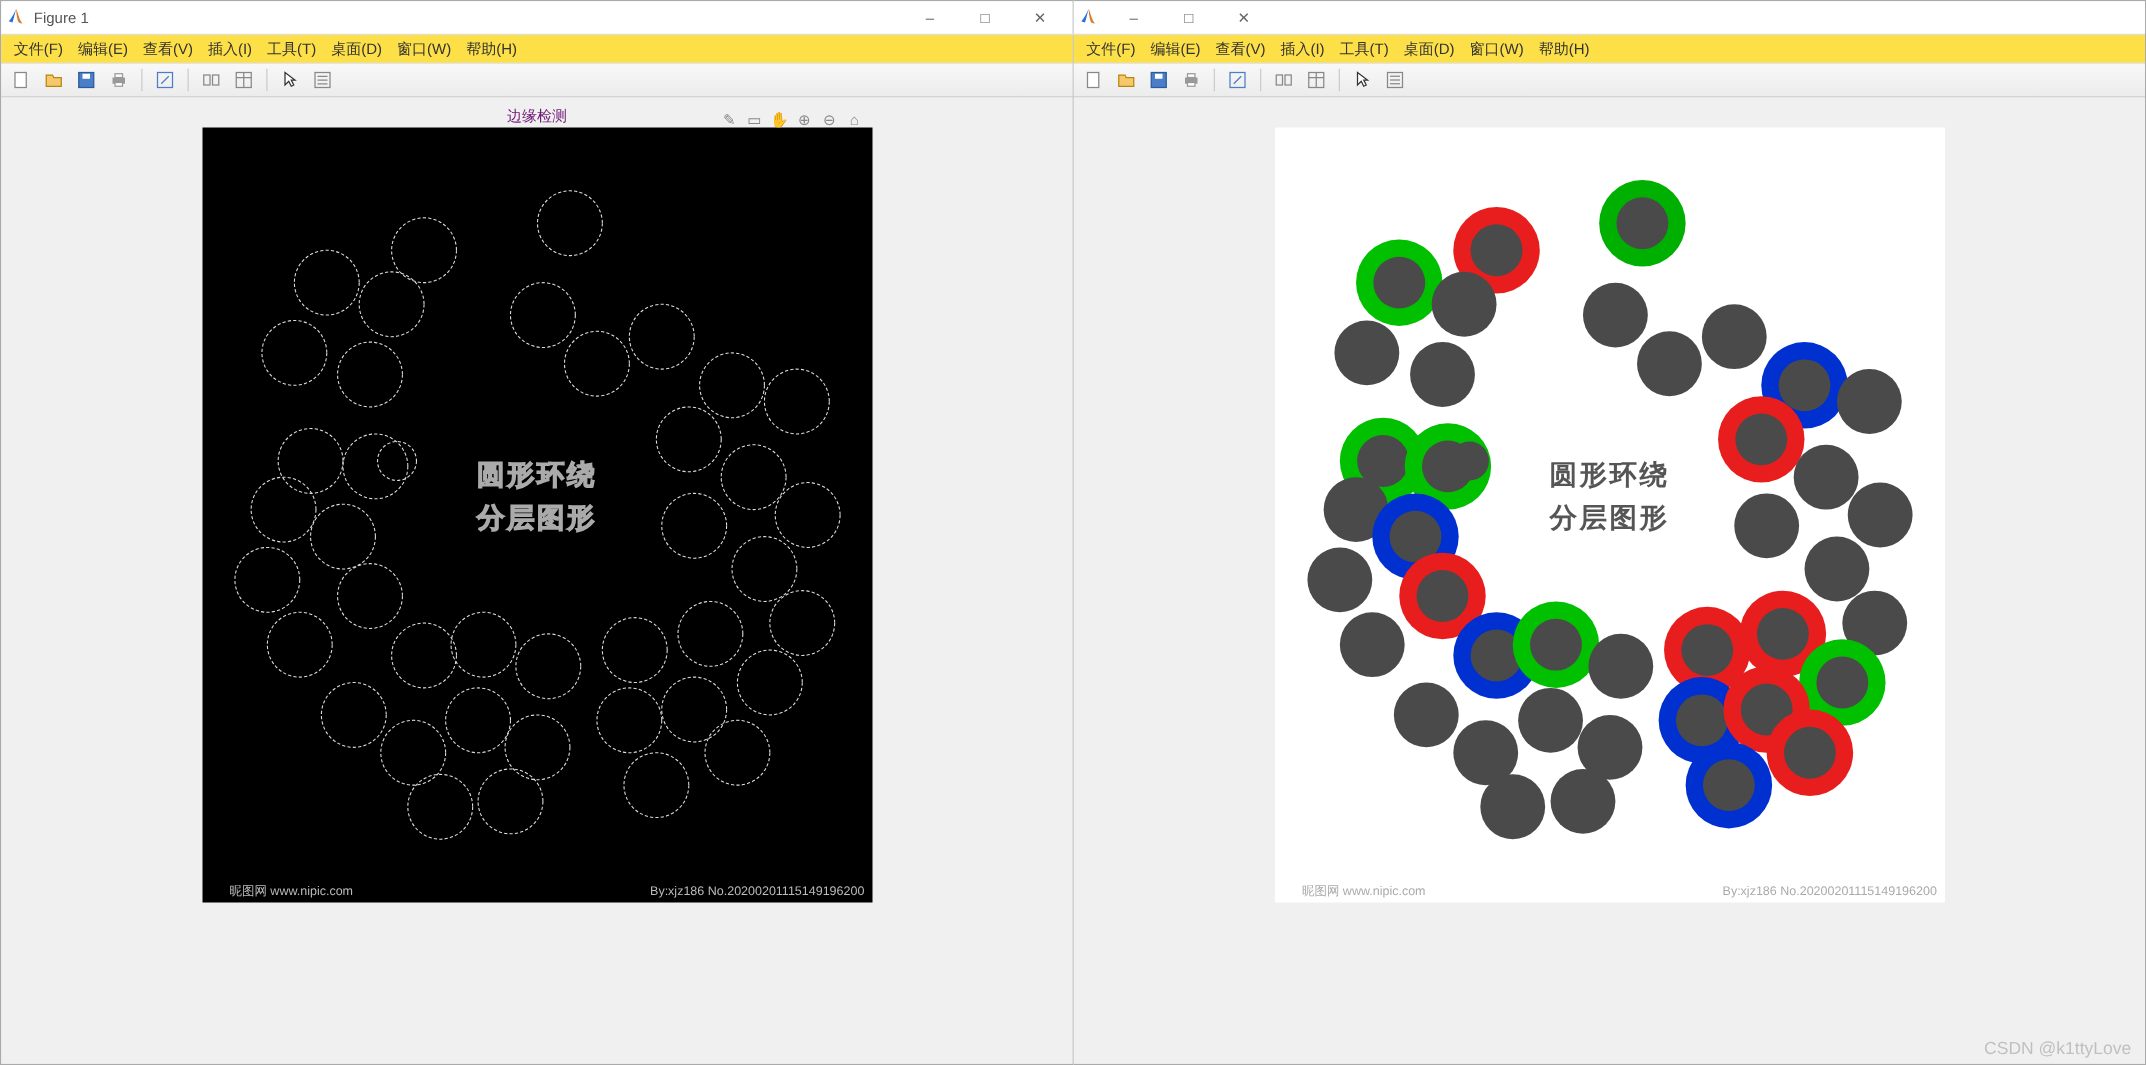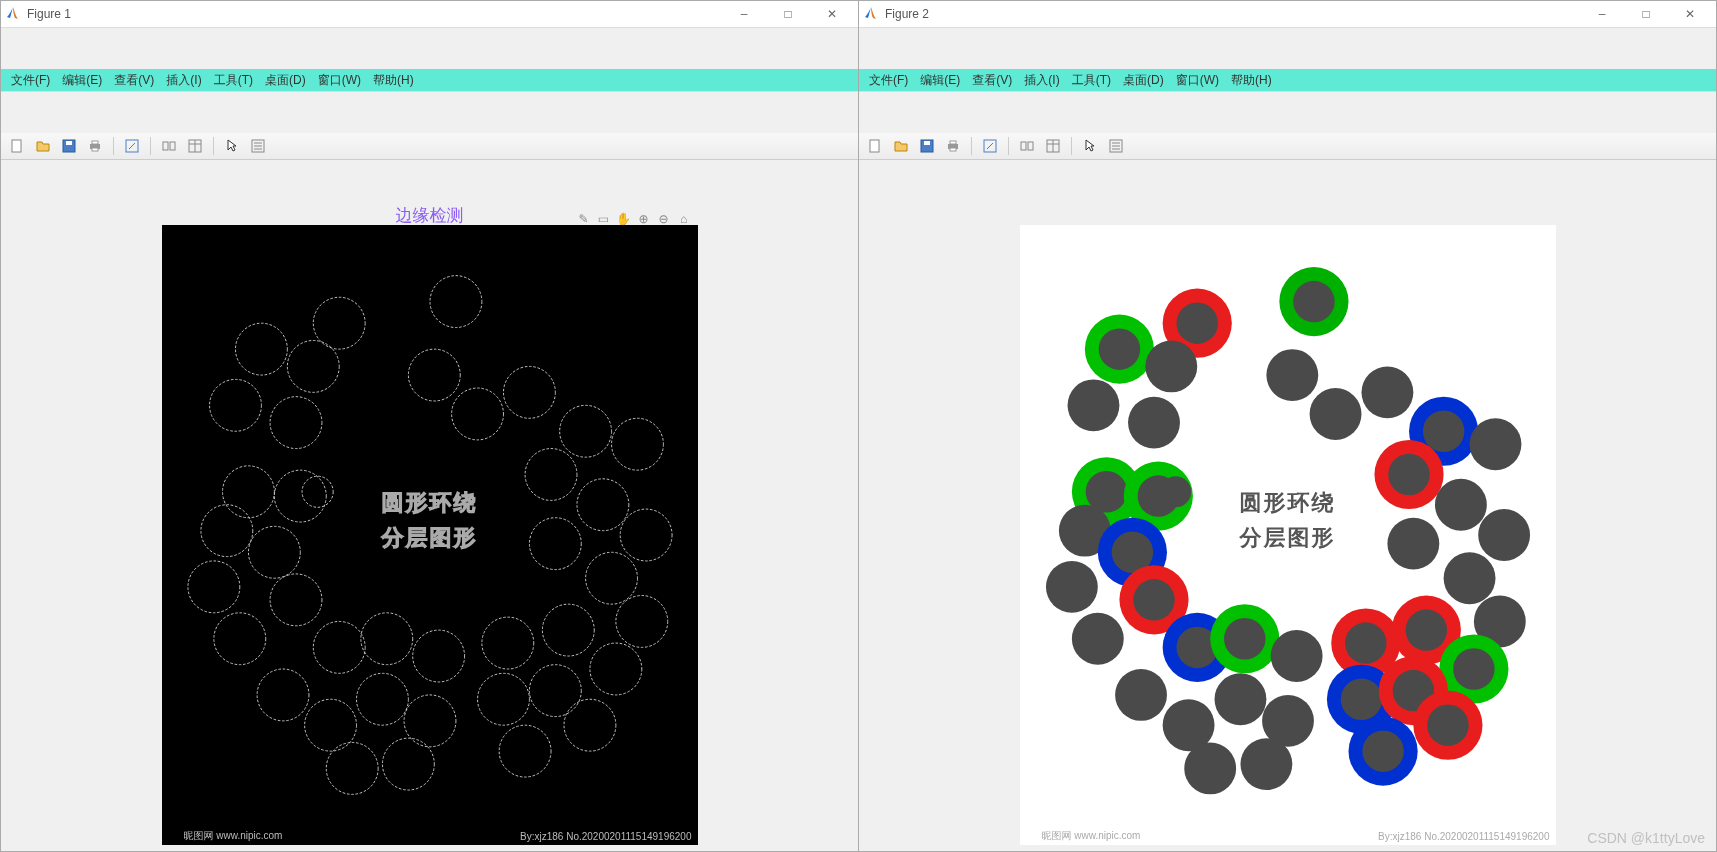--- a/index.html
+++ b/index.html
@@ -1,36 +1,36 @@
 <!DOCTYPE html>
 <html><head>
 <meta charset="utf-8">
 <style>
   html,body{margin:0;padding:0;height:100%;font-family:"Microsoft YaHei","Segoe UI",sans-serif;font-size:12px;background:#fff;color:#333;}
   .workspace{display:flex;width:1717px;height:852px;position:relative;}
-  .figure-window{flex:1;display:flex;flex-direction:column;border:1px solid #aaa;background:#f0f0f0;position:relative;gap:41px;}
+  .figure-window{flex:1;display:flex;flex-direction:column;border:1px solid #aaa;background:#f0f0f0;position:relative;}
   .figure-window + .figure-window{border-left:none;}
   
   .titlebar{height:26px;background:#fff;display:flex;align-items:center;padding:0 4px;border-bottom:1px solid #ddd;}
   .mat-icon{width:16px;height:16px;margin-right:6px;position:relative;}
   .mat-icon svg{width:16px;height:16px;}
   .title-text{flex:1;color:#555;font-size:12px;}
   .win-btns{display:flex;gap:0;}
   .win-btn{width:44px;height:26px;display:flex;align-items:center;justify-content:center;color:#666;}
   
-  .menubar{height:22px;background:#5eead4;display:flex;align-items:center;padding:0 4px;border-bottom:1px solid #ddd;}
+  .menubar{height:22px;background:#fde047;display:flex;align-items:center;padding:0 4px;border-bottom:1px solid #ddd;}
   .menu-item{padding:2px 6px;color:#333;}
   
   .toolbar{height:26px;background:linear-gradient(#f8f8f8,#ececec);border-bottom:1px solid #ccc;display:flex;align-items:center;padding:0 4px;gap:2px;}
   .tb-btn{width:22px;height:22px;display:flex;align-items:center;justify-content:center;border:1px solid transparent;border-radius:2px;}
   .tb-sep{width:1px;height:18px;background:#ccc;margin:0 4px;}
   
   .canvas-area{flex:1;background:#f0f0f0;position:relative;display:flex;align-items:flex-start;justify-content:center;overflow:hidden;}
   .axes-wrapper{position:relative;margin-top:6px;}
-  .axes-title{text-align:center;font-size:17px;color:#8b5cf6;height:18px;line-height:18px;}
+  .axes-title{text-align:center;font-size:12px;color:#701a75;height:18px;line-height:18px;}
   .axes{width:536px;height:620px;position:relative;background:#fff;}
   .fig-toolbar{position:absolute;top:4px;right:6px;display:flex;gap:4px;}
   .fig-tool{width:16px;height:16px;color:#888;display:flex;align-items:center;justify-content:center;}
   
   .footer{position:absolute;bottom:0;left:0;right:0;height:18px;display:flex;justify-content:space-between;padding:0 6px;font-size:10px;align-items:center;margin-left:16px;}
   .footer.dark{color:#bbb;}
   .footer.light{color:#aaa;}
   .axes.black{background:#000;}
   
   .center-labels{position:absolute;left:50%;top:43%;transform:translate(-50%,-10%);text-align:center;line-height:1.6;}
@@ -212,21 +212,20 @@
           </div>
         </div>
       </div>
     </div>
     <div class="figure-window">
       <div class="titlebar">
         <div class="mat-icon"><svg viewBox="0 0 16 16">
             <path d="M8 1 C9 3 10 9 13 13 L10 12 C9 10 8 6 8 1 Z" fill="#d97a2a"></path>
             <path d="M8 1 C7 3 5 8 2 11 L5 12 C6 9 7 4 8 1 Z" fill="#2a6fd9"></path>
           </svg></div>
-        <div class="title-text">Figure 2</div>
         <div class="win-btns">
           <div class="win-btn">
             <span>–</span>
           </div>
           <div class="win-btn">
             <span>□</span>
           </div>
           <div class="win-btn">
             <span>✕</span>
           </div>

